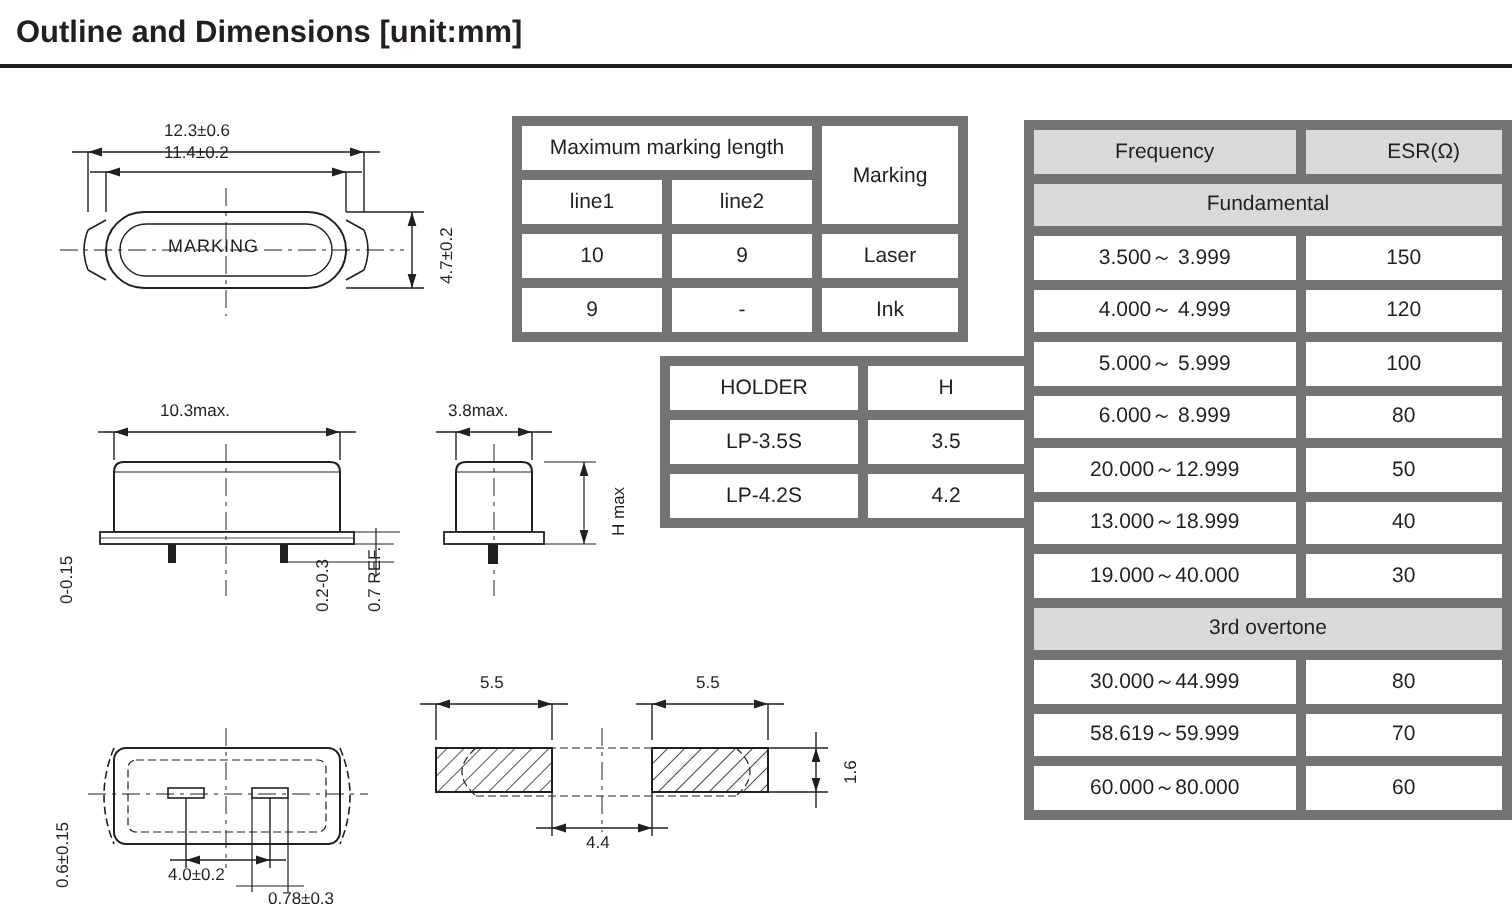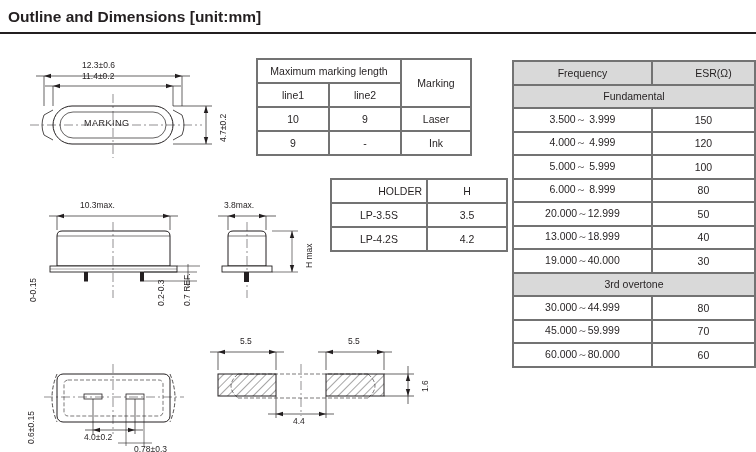--- a/index.html
+++ b/index.html
@@ -16,40 +16,40 @@
     font-size:15.5px;font-weight:bold;color:#231f20;
     letter-spacing:0;
   }
   .rule{
     position:absolute;left:0;top:32px;width:756px;height:2px;background:#231f20;
   }
 
   
   table{border-collapse:collapse;}
   .tbl td,.tbl th{
-    border:2px solid #737373;
+    border:5px solid #737373;
     font-size:10.5px;
     text-align:center;
     padding:2px 4px;
     font-weight:normal;
     color:#231f20;
     background:#fff;
   }
 
   
   #marking-table{position:absolute;left:256px;top:58px;}
   #marking-table td{height:18px;}
   #marking-table .w1{width:62px;}
   #marking-table .w2{width:62px;}
   #marking-table .w3{width:60px;}
 
   
   #holder-table{position:absolute;left:330px;top:178px;}
   #holder-table td{height:18px;}
-  #holder-table .hw1{width:86px;text-align:right;}
+  #holder-table .hw1{width:86px;}
   #holder-table .hw2{width:70px;}
 
   
   #freq-table{position:absolute;left:512px;top:60px;}
   #freq-table td{height:17.5px;}
   #freq-table .fw1{width:148px;}
   #freq-table .fw2{width:82px;padding-left:24px;}
   #freq-table .hdr{background:#d9d9d9;font-weight:normal;}
   #freq-table .sect{background:#d9d9d9;}
 
@@ -343,21 +343,21 @@
     <td>30</td>
   </tr>
   <tr>
     <td class="sect" colspan="2">3rd overtone</td>
   </tr>
   <tr>
     <td>30.000～44.999</td>
     <td>80</td>
   </tr>
   <tr>
-    <td>45.000～59.999</td>
+    <td>58.619～59.999</td>
     <td>70</td>
   </tr>
   <tr>
     <td>60.000～80.000</td>
     <td>60</td>
   </tr>
 </tbody>
   </table>
 
 </body></html>

